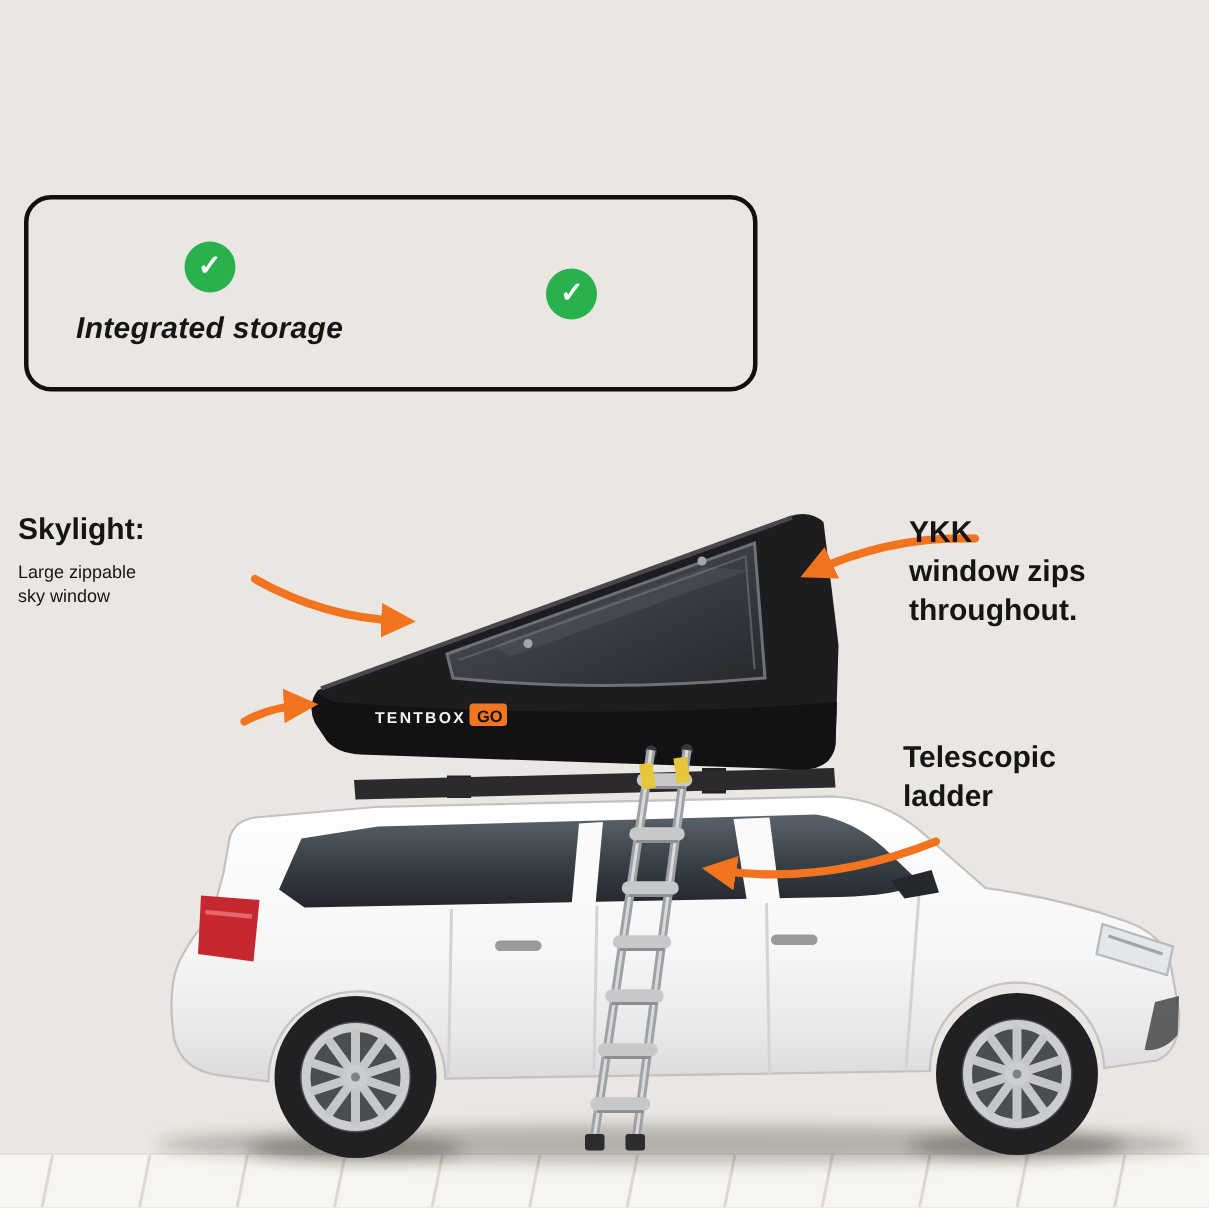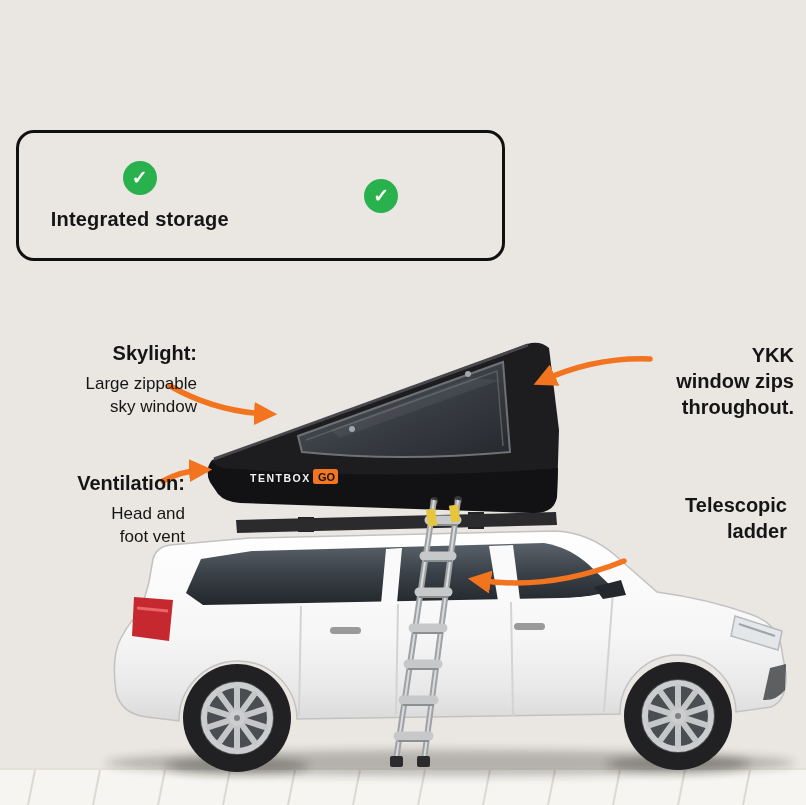--- a/index.html
+++ b/index.html
@@ -26,25 +26,25 @@
   }
   .feature{
     flex:1;display:flex;flex-direction:column;align-items:center;
     justify-content:center;gap:13px;
   }
   .check-circle{
     width:34px;height:34px;border-radius:50%;background:var(--green);
     color:#ffffff;display:flex;align-items:center;justify-content:center;
     font-size:19px;font-weight:bold;line-height:1;
   }
-  .feature-label{font-size:20px;font-weight:700;letter-spacing:.2px;}
-
-  .callout{position:absolute;text-align:right;}
+  .feature-label{font-size:20px;font-weight:700;letter-spacing:.2px;font-style:italic;}
+
+  .callout{position:absolute;text-align:left;}
   .callout-title{font-size:20px;font-weight:700;line-height:1.3;white-space:pre-line;}
-  .callout-desc{font-size:17px;line-height:1.35;margin-top:7px;white-space:pre-line;}
+  .callout-desc{font-size:12px;line-height:1.35;margin-top:7px;white-space:pre-line;}
 
   #callout-skylight{left:12px;top:340px;width:185px;}
   #callout-ykk{left:606px;top:342px;width:188px;}
   #callout-ventilation{left:10px;top:470px;width:175px;}
   #callout-ladder{left:602px;top:492px;width:185px;}
 
   .arrow{fill:none;stroke:var(--accent);stroke-width:5.5;stroke-linecap:round;}
   .arrowhead{fill:var(--accent);}
 </style>
 </head>
@@ -219,24 +219,19 @@
     <div class="callout-desc">Large zippable
 sky window</div>
   </div>
 
   <div class="callout" id="callout-ykk">
     <div class="callout-title">YKK
 window zips
 throughout.</div>
   </div>
 
-  <div class="callout" id="callout-ventilation">
-    <div class="callout-title">Ventilation:</div>
-    <div class="callout-desc">Head and
-foot vent</div>
-  </div>
 
   <div class="callout" id="callout-ladder">
     <div class="callout-title">Telescopic
 ladder</div>
   </div>
 
 </div>
 
 </body></html>

